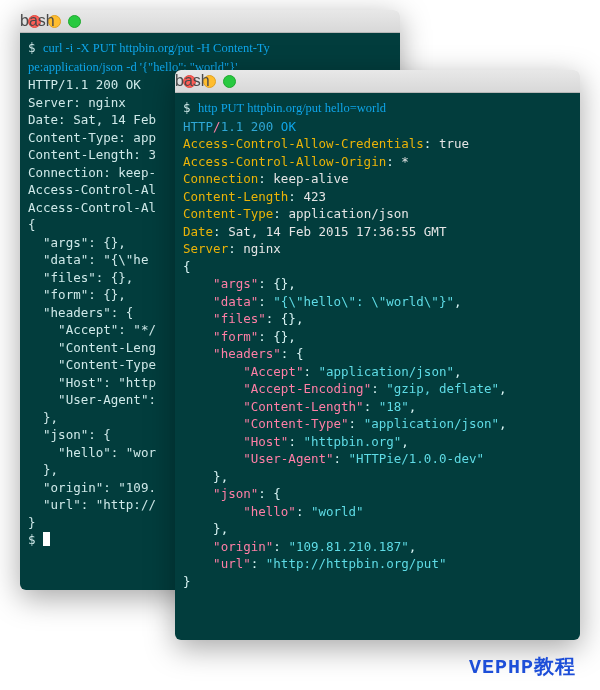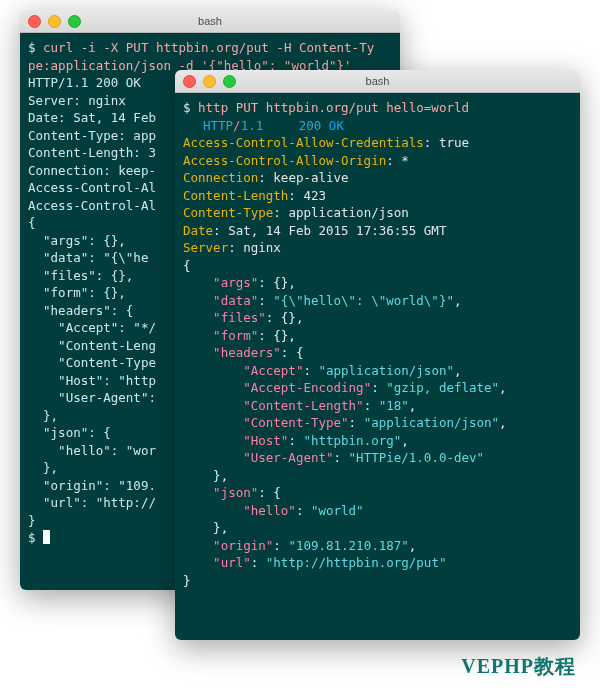--- a/index.html
+++ b/index.html
@@ -38,63 +38,62 @@
     height: 11px;
     border-radius: 50%;
     display: inline-block;
   }
   .tr-close { background:#ff5f57; border:0.5px solid #e1483f; }
   .tr-min   { background:#ffbd2e; border:0.5px solid #dfa023; }
   .tr-max   { background:#28c940; border:0.5px solid #1fa82f; }
   .titlebar .title {
     position: absolute;
     left: 0; right: 0;
-    text-align: center;
-    font-size: 11px;
+    font-size: 16px;
     color: #4a4a4a;
     pointer-events: none;
   }
   .term {
     flex: 1;
     background: #023d3d;
     padding: 6px 8px 10px 8px;
     font-family: "Menlo", "Consolas", monospace;
     font-size: 12.5px;
     line-height: 1.4;
     color: #cfe9e9;
     white-space: pre;
     overflow: hidden;
   }
   .prompt { color:#cfe9e9; }
-  .cmd { color:#fca5a5; }
-  .proto { color:#2fa7d6;margin-left:20px; }
+  .cmd { color:#0ea5e9;font-family:Liberation Serif, serif; }
+  .proto { color:#2fa7d6; }
   .slash { color:#ff7fa6; }
   .ver { color:#2fa7d6;text-align:center; }
-  .st200 { color:#2fa7d6;margin-left:28px; }
+  .st200 { color:#2fa7d6; }
   .ok { color:#0ea5e9; }
   .hname { color:#eab308; }
   .hval { color:#e5e5e5; }
   .key { color:#ff7fa6; }
   .punc { color:#d9f4f4; }
   .str { color:#5fdce6; }
   .plain { color:#cfe9e9; }
   .cursor {
     display:inline-block;
     width:7px; height:14px;
     background:#ffffff;
     vertical-align: -2px;
   }
   .footer {
     position:absolute;
     bottom:10px; right:24px;
     font-size:20px;
     font-weight:700;
     letter-spacing:1px;
-    color:#0f766e;
-    font-family: Liberation Serif, serif;
+    color:#1d4ed8;
+    font-family: Liberation Mono, monospace;
     text-align: center;
   }
 </style>
 </head>
 <body>
 
 <div class="window" style="left:20px; top:10px; width:380px; height:580px;">
   <div class="titlebar">
     <div class="traffic">
       <span class="tr-close"></span>

